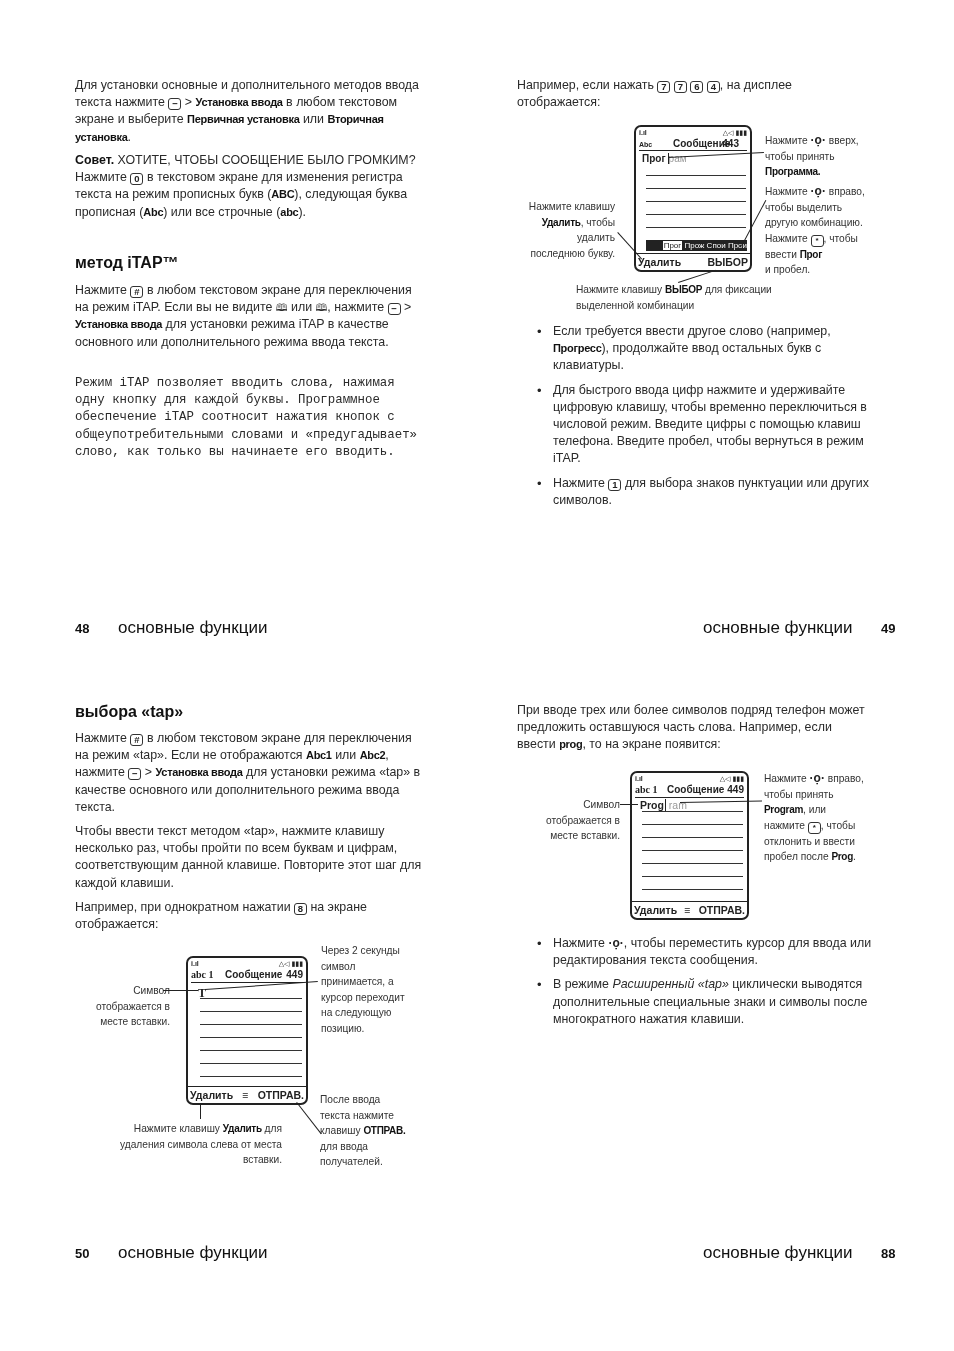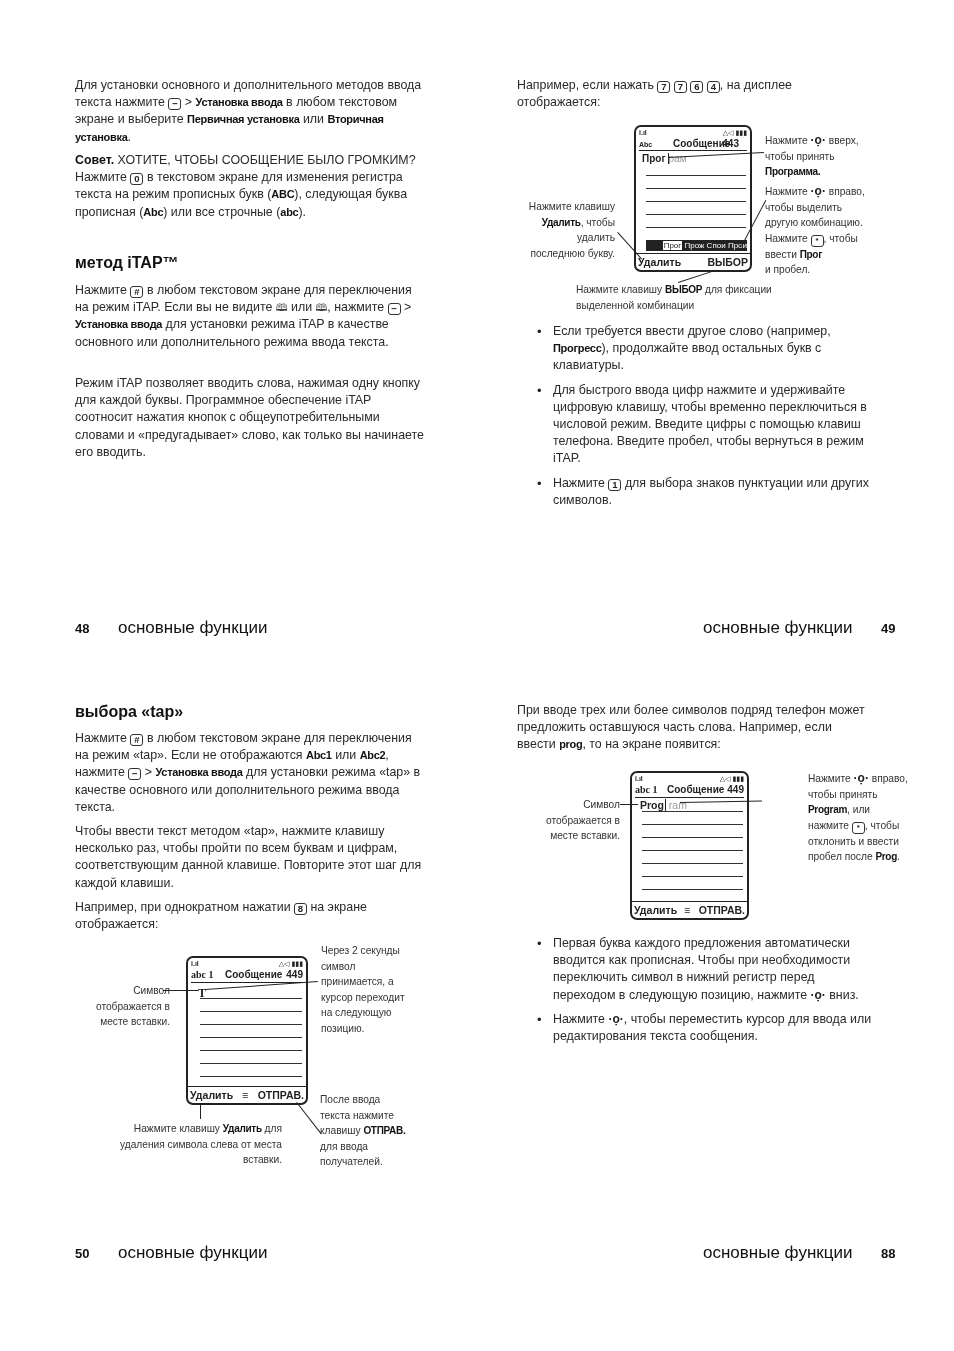--- a/index.html
+++ b/index.html
@@ -23,35 +23,35 @@
   .ph-line { position:absolute; height:0; border-top:1px solid #333; }
   .ph-soft { position:absolute; left:0; right:0; bottom:0; border-top:1.5px solid #222; font-size:10.5px; font-weight:bold; height:16px; line-height:16px; }
   .lead { position:absolute; background:#222; transform-origin:0 0; height:1px; }
   .dim { color:#999; font-weight:normal; }
 </style>
 </head>
 <body>
 
 <div>
   <p class="p abs" style="left:75px;top:77px;width:350px;">
-    <span>Для установки основного и дополнительного методов ввода текста нажмите</span>
+    <span>Для установки основные и дополнительного методов ввода текста нажмите</span>
     <span class="key">−</span><span> &gt; </span><span class="b">Установка ввода</span><span> в любом текстовом экране и выберите </span><span class="b">Первичная установка</span><span> или </span><span class="b">Вторичная установка</span><span>.</span>
   </p>
 
   <p class="p abs" style="left:75px;top:152px;width:350px;">
     <span style="font-weight:bold;color:#111;">Совет.</span><span> ХОТИТЕ, ЧТОБЫ СООБЩЕНИЕ БЫЛО ГРОМКИМ? Нажмите </span><span class="key">0</span><span> в текстовом экране для изменения регистра текста на режим прописных букв (</span><span class="b">ABC</span><span>), следующая буква прописная (</span><span class="b">Abc</span><span>) или все строчные (</span><span class="b">abc</span><span>).</span>
   </p>
 
   <h2 class="h abs" style="left:75px;top:254px;">метод iTAP™</h2>
 
   <p class="p abs" style="left:75px;top:282px;width:350px;">
     <span>Нажмите </span><span class="key">#</span><span> в любом текстовом экране для переключения на режим iTAP. Если вы не видите </span><span style="font-size:10px;">🕮</span><span> или </span><span style="font-size:10px;">🕮</span><span>, нажмите </span><span class="key">−</span><span> &gt; </span><span class="b">Установка ввода</span><span> для установки режима iTAP в качестве основного или дополнительного режима ввода текста.</span>
   </p>
 
-  <p class="p abs" style="left:75px;top:375px;width:352px;">Режим iTAP позволяет вводить слова, нажимая одну кнопку для каждой буквы. Программное обеспечение iTAP соотносит нажатия кнопок с общеупотребительными словами и «предугадывает» слово, как только вы начинаете его вводить.</p>
+  <p class="p abs" style="left:75px;top:375px;width:352px;font-family:Liberation Mono, monospace;">Режим iTAP позволяет вводить слова, нажимая одну кнопку для каждой буквы. Программное обеспечение iTAP соотносит нажатия кнопок с общеупотребительными словами и «предугадывает» слово, как только вы начинаете его вводить.</p>
 
   <div class="abs" style="left:75px;top:618px;">
     <span class="pgnum">48</span>
     <span class="foot" style="margin-left:24px;">основные функции</span>
   </div>
 </div>
 
 <div>
   <p class="p abs" style="left:517px;top:77px;width:350px;">
     <span>Например, если нажать </span><span class="key">7</span> <span class="key">7</span> <span class="key">6</span> <span class="key">4</span><span>, на дисплее отображается:</span>
@@ -209,29 +209,29 @@
     <div class="ph-soft">
       <span style="position:absolute;left:2px;">Удалить</span>
       <span style="position:absolute;left:52px;">≡</span>
       <span style="position:absolute;right:2px;">ОТПРАВ.</span>
     </div>
   </div>
 
   <div class="call abs" style="left:537px;top:797px;width:83px;text-align:right;">Символ отображается в месте вставки.</div>
   <div class="lead" style="left:620px;top:804px;width:18px;"></div>
 
-  <div class="call abs" style="left:764px;top:771px;width:100px;margin-left:44px;">
+  <div class="call abs" style="left:764px;top:771px;width:100px;">
     <span>Нажмите </span><span class="nav">·ọ·</span><span> вправо, чтобы принять </span><span class="b" style="font-size:10px;">Program</span><span>, или нажмите </span><span class="key" style="font-size:8px;">*</span><span>, чтобы отклонить и ввести пробел после </span><span class="b" style="font-size:10px;">Prog</span><span>.</span>
   </div>
   <div class="lead" style="left:680px;top:802px;width:82px;transform:rotate(-1deg);"></div>
 
   <div class="p abs" style="left:517px;top:935px;width:360px;">
     <ul class="bl">
-      <li><span>Первая буква каждого предложения автоматически вводится как прописная. Чтобы при необходимости переключить символ в нижний регистр перед переходом в следующую позицию, нажмите </span><span class="nav">·ọ·</span><span> вниз.</span></li>
       <li><span>Нажмите </span><span class="nav">·ọ·</span><span>, чтобы переместить курсор для ввода или редактирования текста сообщения.</span></li>
+      <li><span>В режиме </span><i>Расширенный «tap»</i><span> циклически выводятся дополнительные специальные знаки и символы после многократного нажатия клавиши.</span></li>
     </ul>
   </div>
 
   <div class="abs" style="left:703px;top:1243px;">
     <span class="foot">основные функции</span>
     <span class="pgnum" style="margin-left:24px;">88</span>
   </div>
 </div>
 
 </body></html>

